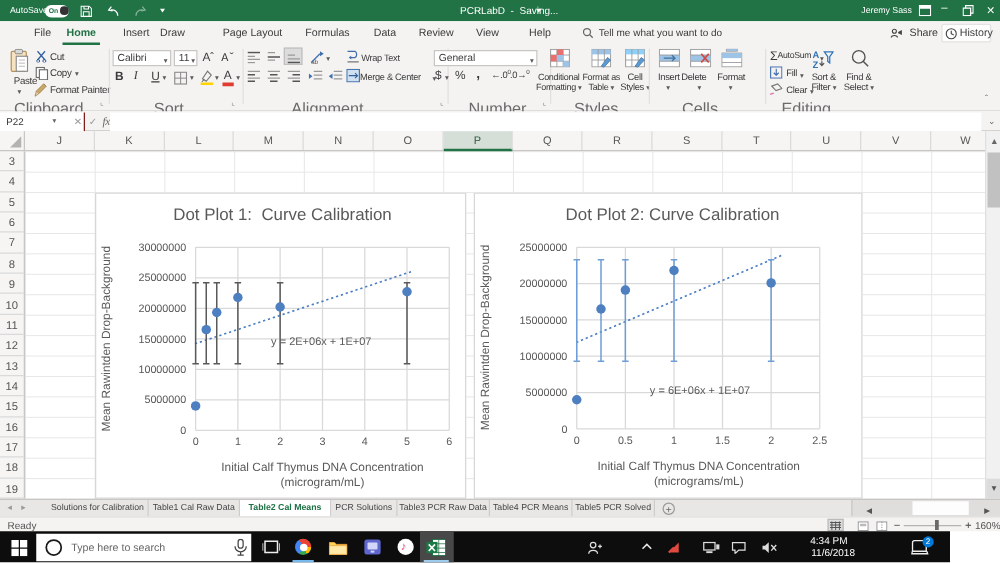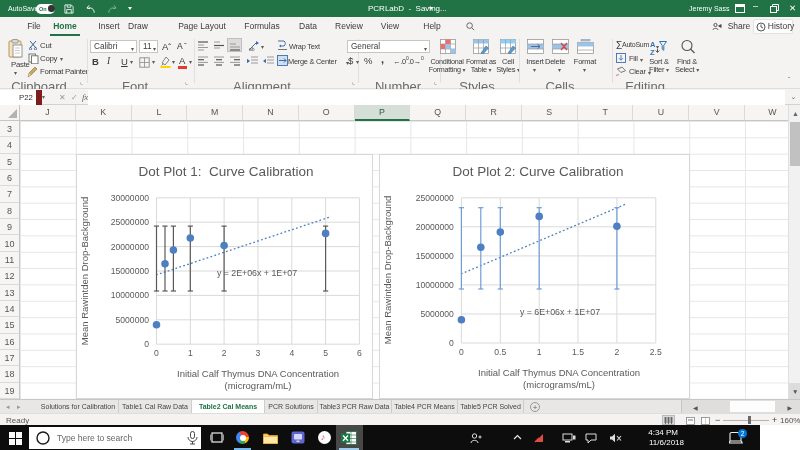--- a/index.html
+++ b/index.html
@@ -13,21 +13,21 @@
 .rtab { position:absolute; top:0; height:19px; line-height:19px; font-size:8.5px; color:#3b3b3b; text-align:center; }
 
 #ribbon { position:absolute; left:0; top:36px; width:800px; height:53px; background:#f5f3f2; border-bottom:1px solid #dfdddc; }
 .glabel { position:absolute; top:43px; font-size:13px; color:#6a6a6a; text-align:center; }
 .gsep { position:absolute; top:3px; height:44px; width:1px; background:#e2e0de; }
 .rtext { position:absolute; font-size:8.2px; color:#3b3b3b; white-space:nowrap; letter-spacing:-0.25px; }
 .combo { position:absolute; background:#fff; border:1px solid #c8c6c4; font-size:8.2px; color:#3b3b3b; padding-left:3px; }
 .carr { color:#5a5a5a; font-size:6px; }
 
 #fbar { position:absolute; left:0; top:89px; width:800px; height:16px; background:#f5f3f2; border-bottom:1px solid #d4d2d0; }
-#namebox { position:absolute; left:0; top:0.5px; width:42px; height:15px; background:#fff; border-right:6px solid #7f1d1d; font-size:7.8px; color:#333; line-height:15px; padding-left:19px; }
+#namebox { position:absolute; left:0; top:0.5px; width:68px; height:15px; background:#fff; border-right:1px solid #7f1d1d; font-size:7.8px; color:#333; line-height:15px; padding-left:5px; }
 #fxfield { position:absolute; left:88px; top:0.5px; width:697px; height:15px; background:#fff; }
 
 #grid { position:absolute; left:20px; top:121px; width:768px; height:278px; background:#fff;
   background-image:linear-gradient(to right,#e6e6e6 1px,transparent 1px),linear-gradient(to bottom,#e6e6e6 1px,transparent 1px);
   background-size:55.77px 100%,100% 16.35px; }
 #colheads { position:absolute; left:0; top:105px; width:788px; height:16px; background:#f6f5f4; border-bottom:1px solid #c8c6c4; }
 .colh { position:absolute; top:0; height:15px; line-height:15px; text-align:center; font-size:8.8px; color:#555; border-right:1px solid #dadada; }
 .colh.sel { background:#d6ded8; border-bottom:2px solid #217346; color:#2d5c42; height:16px; }
 #rowheads { position:absolute; left:0; top:121px; width:20px; height:278px; background:#f6f5f4; border-right:1px solid #c8c6c4; }
 .rown { position:absolute; left:0; width:19px; text-align:center; font-size:9px; color:#555; border-bottom:1px solid #dadada; line-height:16px; }
@@ -90,20 +90,21 @@
   <div class="rtab" style="left:174px;width:56px;text-align:center;">Page Layout</div>
   <div class="rtab" style="left:240px;width:44px;">Formulas</div>
   <div class="rtab" style="left:294px;width:28px;">Data</div>
   <div class="rtab" style="left:332px;width:34px;text-align:center;">Review</div>
   <div class="rtab" style="left:376px;width:28px;">View</div>
   <div class="rtab" style="left:418px;width:28px;">Help</div>
   <svg class="abs" style="left:466px;top:5px" width="9" height="9" viewBox="0 0 9 9">
       <circle cx="3.6" cy="3.6" r="2.8" fill="none" stroke="#666" stroke-width="1"></circle>
       <line x1="5.8" y1="5.8" x2="8.2" y2="8.2" stroke="#666" stroke-width="1"></line>
     </svg>
+  <div class="rtab" style="left:479px;width:110px;text-align:left;font-size:8px;">Tell me what you want to do</div>
   <svg class="abs" style="left:712px;top:5px" width="10" height="10" viewBox="0 0 10 10">
       <circle cx="3.5" cy="3" r="1.6" fill="none" stroke="#444" stroke-width="0.9"></circle>
       <path d="M1 8 C1 5.8,6 5.8,6 8" fill="none" stroke="#444" stroke-width="0.9"></path>
       <path d="M6.5 3.5 l3 -1.5 v4 l-3 -1.5z" fill="#444"></path>
     </svg>
   <div class="rtab" style="left:724px;width:30px;">Share</div>
   <div style="position:absolute;left:753px;top:2px;width:40px;height:15px;background:#fdfdfd;border:1px solid #e4e2e0;border-radius:2px;"></div>
   <svg class="abs" style="left:756px;top:5px" width="10" height="10" viewBox="0 0 10 10">
       <circle cx="5" cy="5" r="4" fill="none" stroke="#444" stroke-width="0.9"></circle>
       <path d="M5 2.5 v2.5 l2 1" fill="none" stroke="#444" stroke-width="0.9"></path>
@@ -160,21 +161,21 @@
   <div class="rtext" style="left:152px;top:22px;font-size:6px;color:#5a5a5a;">▾</div>
   <svg class="abs" style="left:160px;top:20px" width="11" height="12" viewBox="0 0 11 12">
       <path d="M2 7 L6 1 L9 4 L5 9z" fill="none" stroke="#777" stroke-width="0.9"></path>
       <path d="M1.5 9.5 l2-2" stroke="#777" stroke-width="0.9"></path>
       <rect x="0.5" y="10" width="10" height="2" fill="#ffd400"></rect>
     </svg>
   <div class="rtext" style="left:172px;top:22px;font-size:6px;color:#5a5a5a;">▾</div>
   <div class="rtext" style="left:179px;top:19px;font-size:9.5px;">A</div>
   <div style="position:absolute;left:178px;top:30px;width:9px;height:2.5px;background:#e03c32;"></div>
   <div class="rtext" style="left:189px;top:22px;font-size:6px;color:#5a5a5a;">▾</div>
-  <div class="glabel" style="left:105px;width:60px;">Font</div>
+  <div class="glabel" style="left:105px;width:60px;">Sort</div>
   <div class="rtext" style="left:185px;top:42px;font-size:6.5px;color:#888;">⌞</div>
   <div class="gsep" style="left:194px;"></div>
 
   <svg class="abs" style="left:198px;top:5px" width="10" height="10" viewBox="0 0 10 10">
       <line x1="0" y1="1" x2="10" y2="1" stroke="#555" stroke-width="1.2"></line>
       <line x1="0" y1="4" x2="6" y2="4" stroke="#999" stroke-width="1"></line>
       <line x1="0" y1="6.5" x2="10" y2="6.5" stroke="#999" stroke-width="1"></line>
       <line x1="0" y1="9" x2="6" y2="9" stroke="#999" stroke-width="1"></line>
     </svg>
   <svg class="abs" style="left:214px;top:5px" width="10" height="10" viewBox="0 0 10 10">

